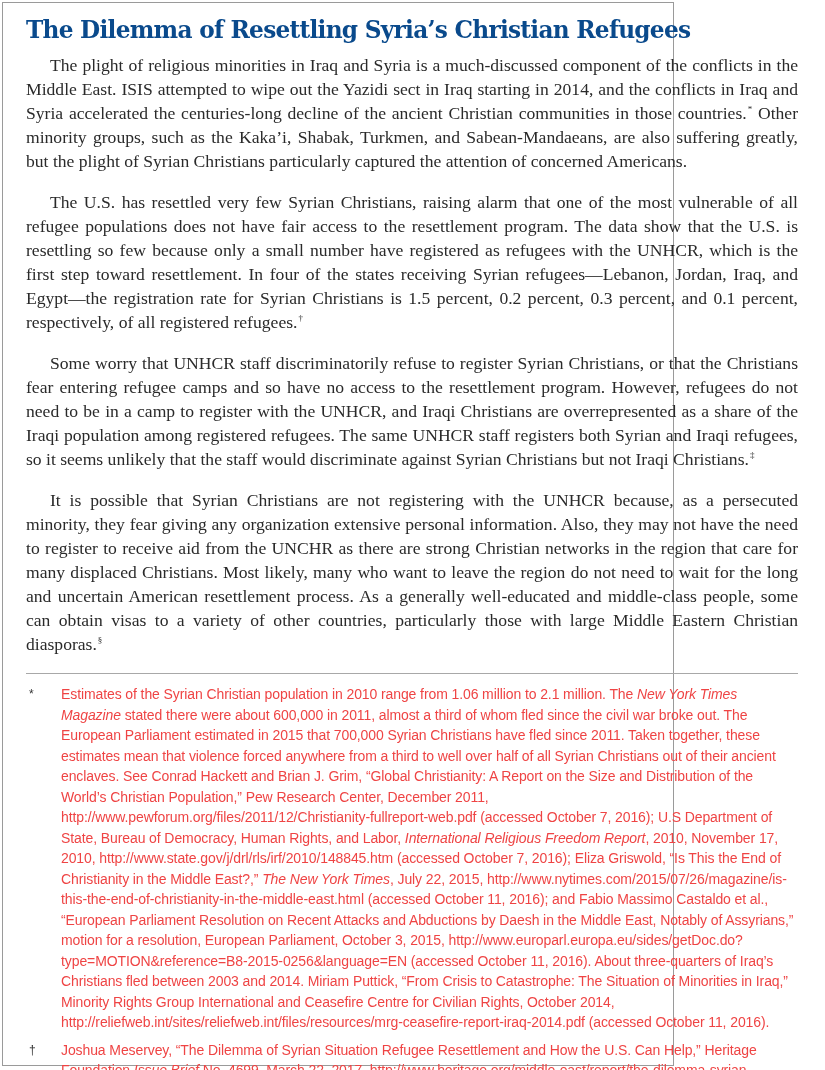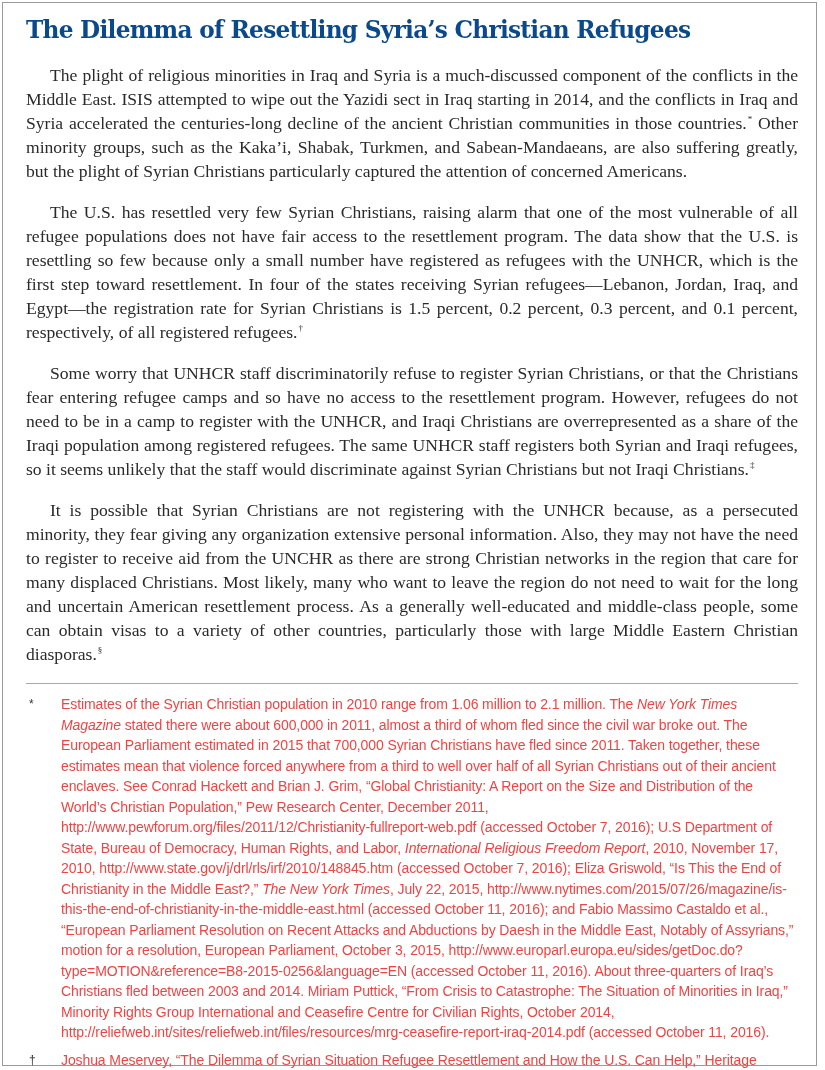--- a/index.html
+++ b/index.html
@@ -1,29 +1,29 @@
 <!DOCTYPE html>
 <html><head>
 <meta charset="utf-8">
 <style>
   html, body { margin: 0; padding: 0; background: #ffffff; }
   body { width: 825px; height: 1070px; position: relative; overflow: hidden; }
   .box {
-    position: absolute; left: 2px; top: 2px; width: 815px; height: 1064px;
+    position: absolute; left: 2px; top: 2px; width: 672px; height: 1064px;
     border: 1px solid #9a9a9a; box-sizing: border-box; background: #fff; text-decoration: underline;
   }
   .content { position: absolute; left: 23px; top: 10px; width: 772px; }
   h1 {
     margin: 0; padding: 0;
     font-family: "DejaVu Serif", serif; font-weight: bold;
     font-size: 25px; line-height: 34px; color: #0a4a8c;
     letter-spacing: -0.8px; transform: scaleX(0.93); transform-origin: left;
     white-space: nowrap;
   }
-  .body-text { margin-top: 16px; }
+  .body-text { margin-top: 6px; }
   p.para {
     margin: 0 0 17px 0; text-indent: 24px;
     font-family: "Liberation Serif", serif; font-size: 17.6px; line-height: 24px;
     color: #2a2a2a; text-align: justify;
   }
   sup.ref { font-size: 9px; line-height: 0; vertical-align: 7px; margin-left: 1px; }
   .rule { height: 0; border-top: 1px solid #a8a8a8; margin: 3px 0 10px 0; width: 772px; }
   .fn { display: flex; margin-bottom: 7px; }
   .fn-mark {
     width: 32px; flex: 0 0 32px; padding-left: 3px;

